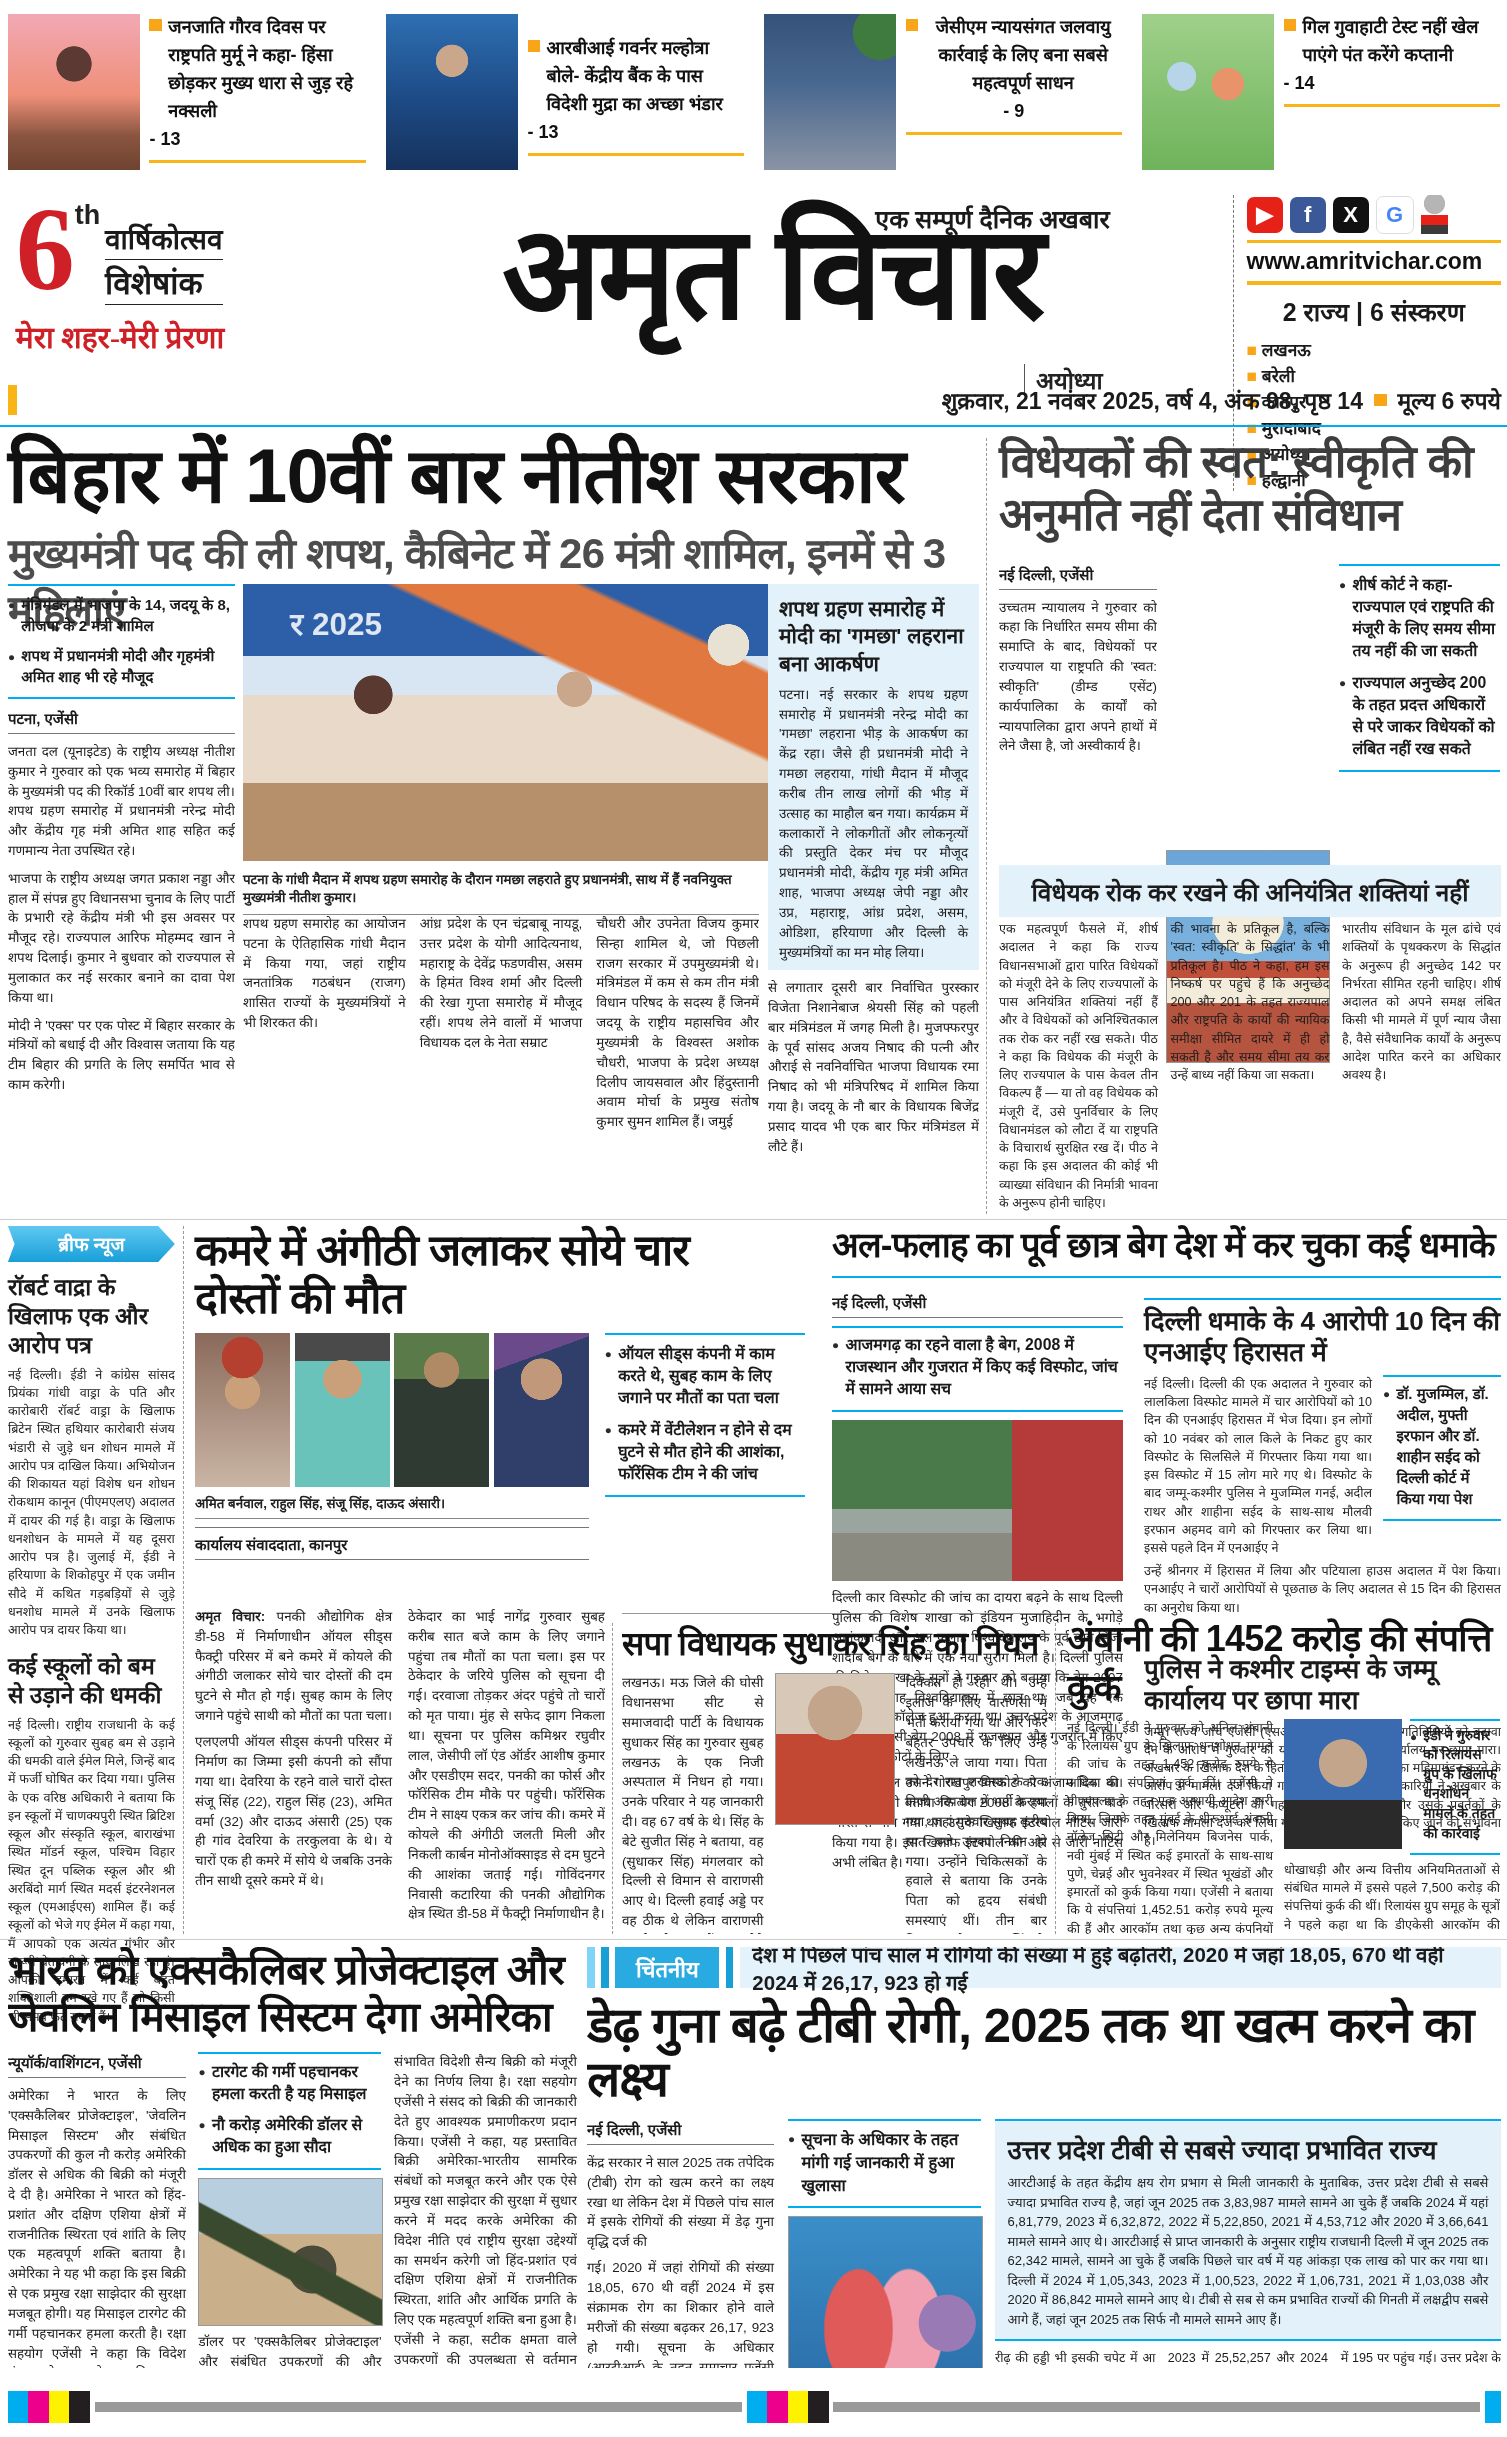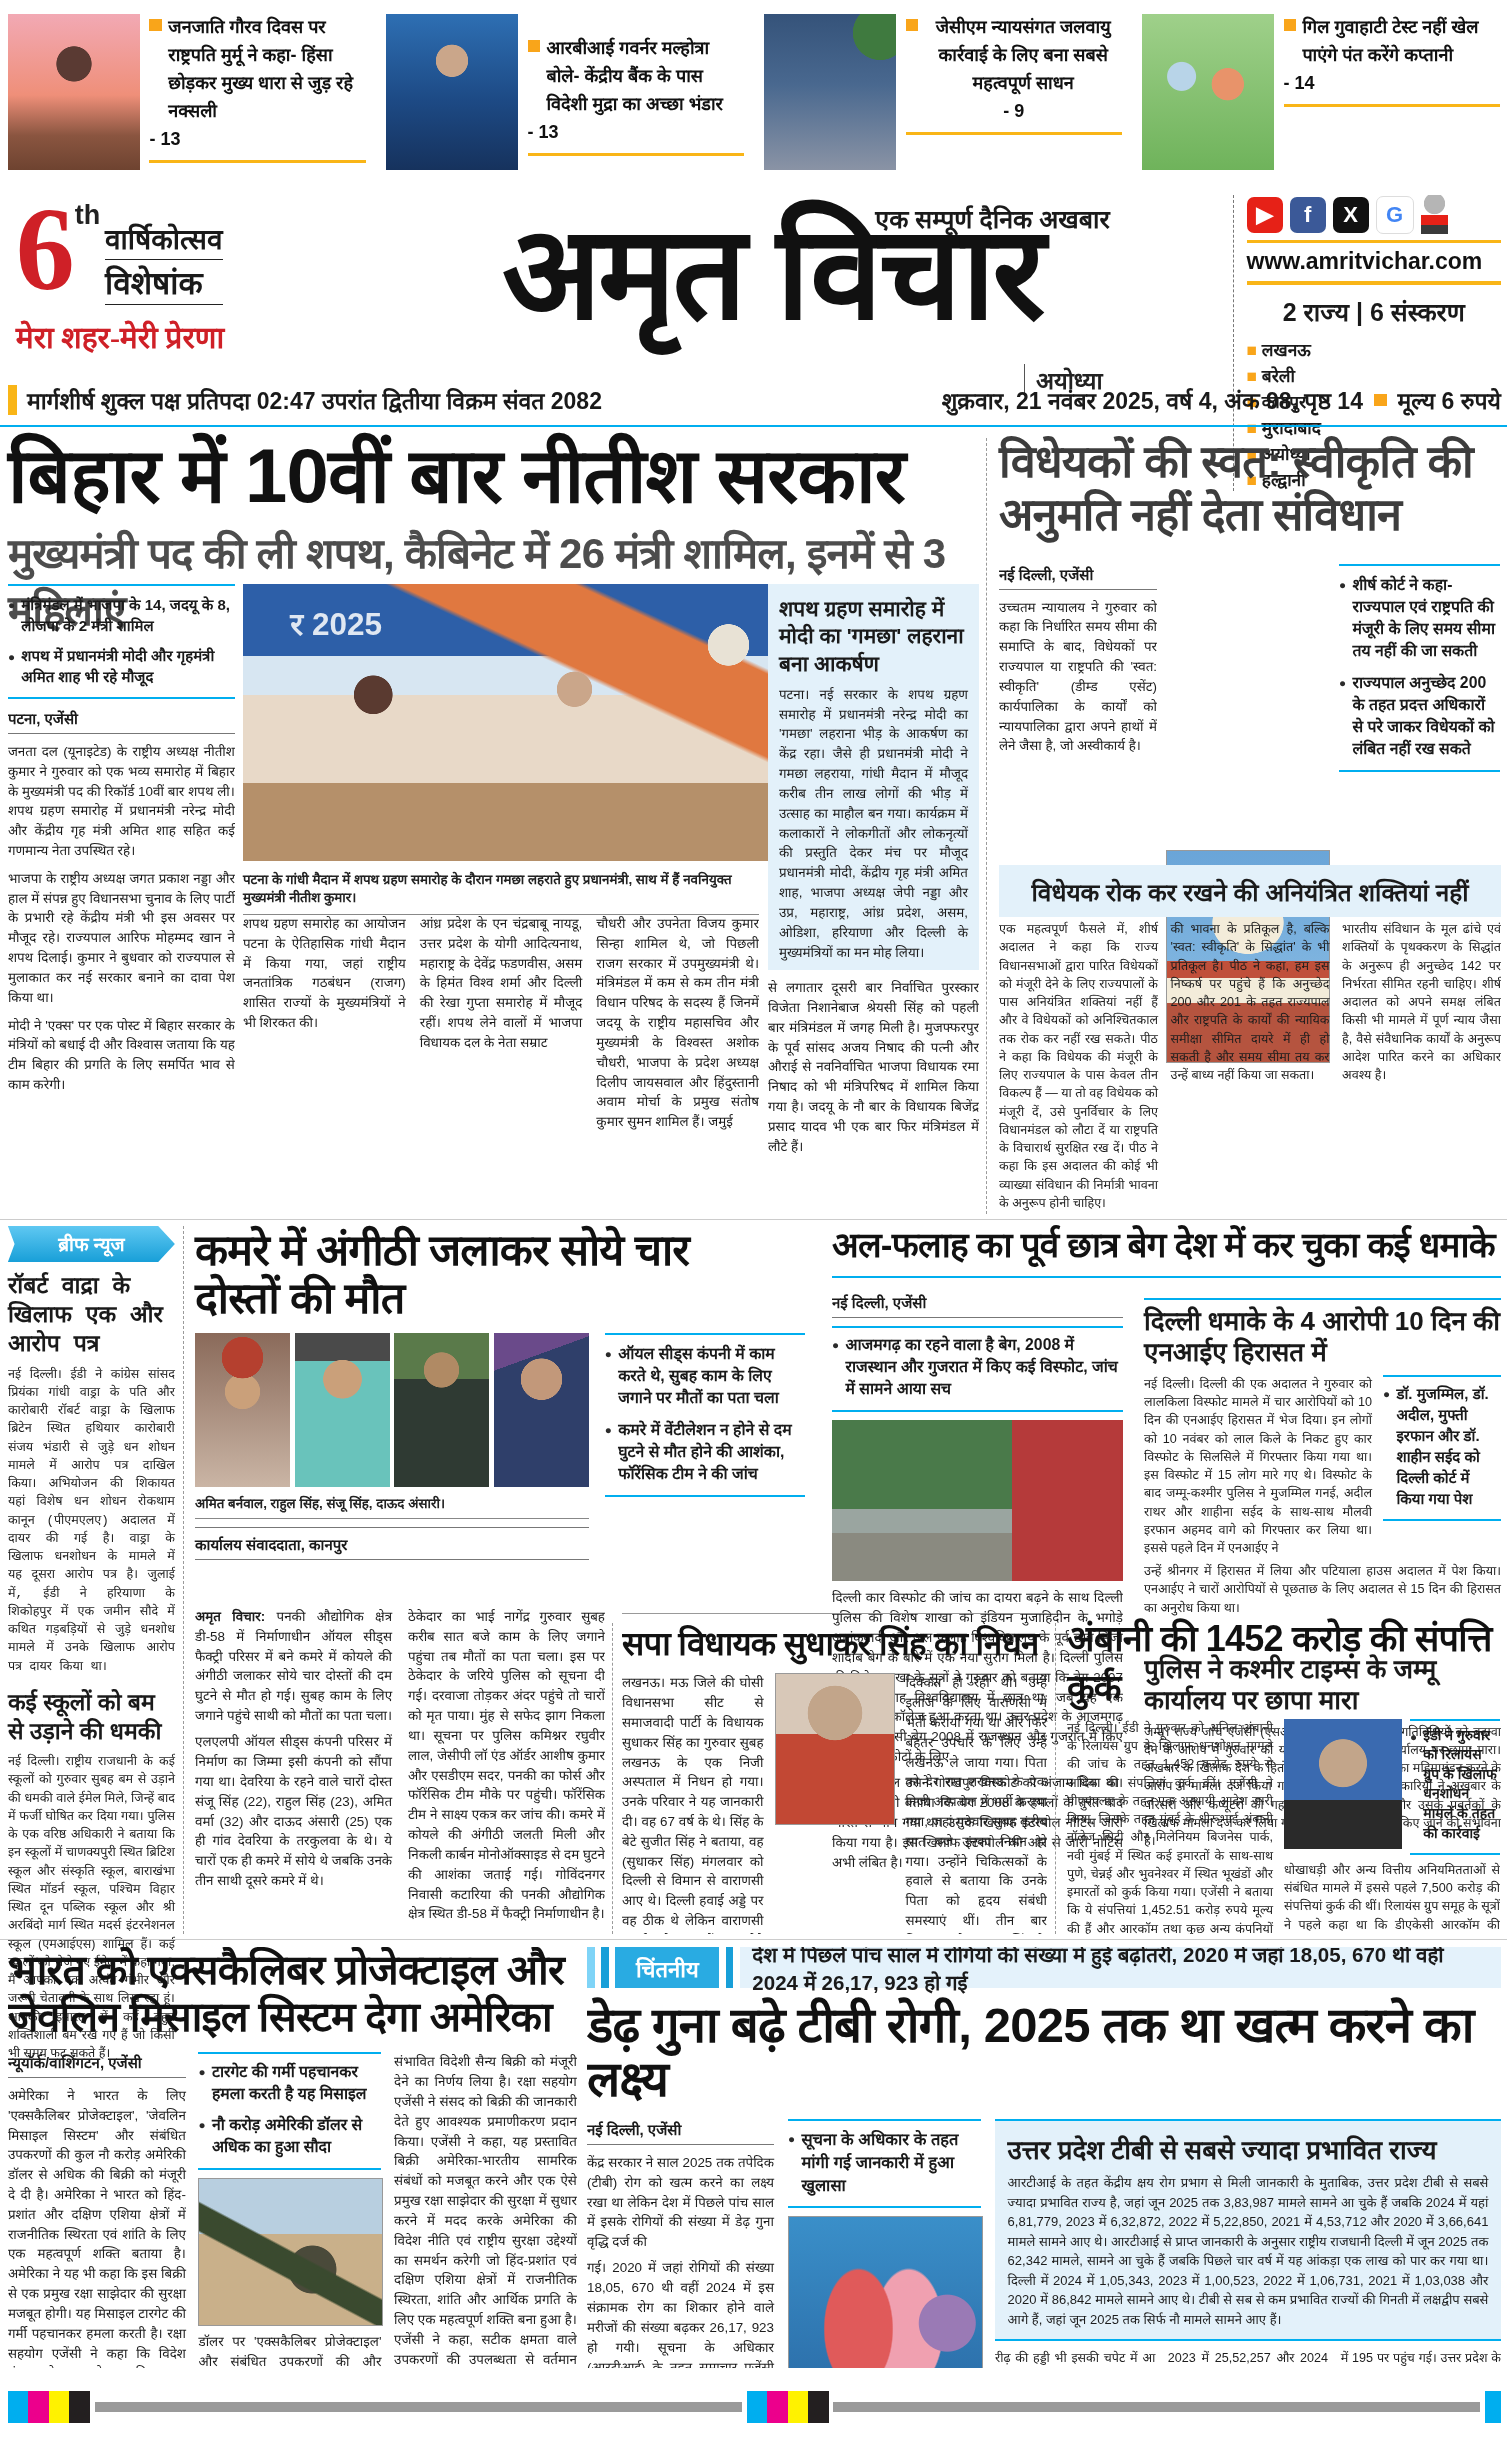--- a/index.html
+++ b/index.html
@@ -120,21 +120,20 @@
     <div><span style="color:#f9a51a;">■</span> <span>बरेली</span></div>
     <div><span style="color:#f9a51a;">■</span> <span>कानपुर</span></div>
     <div><span style="color:#f9a51a;">■</span> <span>मुरादाबाद</span></div>
     <div><span style="color:#f9a51a;">■</span> <span>अयोध्या</span></div>
     <div><span style="color:#f9a51a;">■</span> <span>हल्द्वानी</span></div>
   </div>
 </div>
 
 <div class="abs" style="left:7.9px;top:384px;width:1493px;display:flex;align-items:center;">
   <span style="width:9.5px;height:30px;background:#f9b517;margin-right:9.5px;"></span>
-  <span style="font-size:23px;font-weight:bold;">मार्गशीर्ष शुक्ल पक्ष प्रतिपदा 02:47 उपरांत द्वितीया विक्रम संवत 2082</span>
   <span style="flex:1;"></span>
   <span style="font-size:23px;font-weight:bold;">शुक्रवार, 21 नवंबर 2025, वर्ष 4, अंक 98, पृष्ठ 14</span>
   <span style="width:12.6px;height:12.6px;background:#f9a51a;margin:0 11px;"></span>
   <span style="font-size:23px;font-weight:bold;">मूल्य 6 रुपये</span>
 </div>
 <div class="abs" style="left:0;top:425px;width:1508px;border-top:2.4px solid #00aeef;"></div>
 
 <div class="abs" style="left:7.9px;top:435px;width:973px;">
   <div class="hl" style="font-size:76px;line-height:1.08;">बिहार में 10वीं बार नीतीश सरकार</div>
   <div style="font-size:42px;font-weight:bold;color:#4d4d4d;margin-top:6px;letter-spacing:-0.8px;">मुख्यमंत्री पद की ली शपथ, कैबिनेट में 26 मंत्री शामिल, इनमें से 3 महिलाएं</div>
@@ -214,21 +213,21 @@
   <p class="body-s jtext mini-col" style="margin:0;">की भावना के प्रतिकूल है, बल्कि 'स्वत: स्वीकृति' के सिद्धांत' के भी प्रतिकूल है। पीठ ने कहा, हम इस निष्कर्ष पर पहुंचे हैं कि अनुच्छेद 200 और 201 के तहत राज्यपाल और राष्ट्रपति के कार्यों की न्यायिक समीक्षा सीमित दायरे में ही हो सकती है और समय सीमा तय कर उन्हें बाध्य नहीं किया जा सकता।</p>
   <p class="body-s jtext mini-col" style="margin:0;">भारतीय संविधान के मूल ढांचे एवं शक्तियों के पृथक्करण के सिद्धांत के अनुरूप ही अनुच्छेद 142 पर निर्भरता सीमित रहनी चाहिए। शीर्ष अदालत को अपने समक्ष लंबित किसी भी मामले में पूर्ण न्याय जैसा है, वैसे संवैधानिक कार्यों के अनुरूप आदेश पारित करने का अधिकार अवश्य है।</p>
 </div>
 
 <div class="abs" style="left:0;top:1219px;width:1508px;border-top:0.8px solid #ccc;"></div>
 
 <div class="abs" style="left:7.9px;top:1226px;width:167px;">
   <div style="height:36px;background:linear-gradient(180deg,#5fc8f2,#189fd8);clip-path:polygon(0 0,90% 0,100% 50%,90% 100%,0 100%,4% 50%);display:flex;align-items:center;justify-content:center;">
     <span style="color:#fff;font-weight:bold;font-size:19px;">ब्रीफ न्यूज</span>
   </div>
-  <div style="margin-top:11px;font-family:Liberation Mono, monospace;">
+  <div style="margin-top:11px;">
     <div style="font-size:23px;font-weight:bold;line-height:1.25;margin-bottom:6.3px;">रॉबर्ट वाद्रा के खिलाफ एक और आरोप पत्र</div>
     <p class="body-s jtext" style="margin:0;">नई दिल्ली। ईडी ने कांग्रेस सांसद प्रियंका गांधी वाड्रा के पति और कारोबारी रॉबर्ट वाड्रा के खिलाफ ब्रिटेन स्थित हथियार कारोबारी संजय भंडारी से जुड़े धन शोधन मामले में आरोप पत्र दाखिल किया। अभियोजन की शिकायत यहां विशेष धन शोधन रोकथाम कानून (पीएमएलए) अदालत में दायर की गई है। वाड्रा के खिलाफ धनशोधन के मामले में यह दूसरा आरोप पत्र है। जुलाई में, ईडी ने हरियाणा के शिकोहपुर में एक जमीन सौदे में कथित गड़बड़ियों से जुड़े धनशोध मामले में उनके खिलाफ आरोप पत्र दायर किया था।</p>
   </div>
   <div style="margin-top:12.6px;">
     <div style="font-size:23px;font-weight:bold;line-height:1.25;margin-bottom:6.3px;">कई स्कूलों को बम से उड़ाने की धमकी</div>
     <p class="body-s jtext" style="margin:0;">नई दिल्ली। राष्ट्रीय राजधानी के कई स्कूलों को गुरुवार सुबह बम से उड़ाने की धमकी वाले ईमेल मिले, जिन्हें बाद में फर्जी घोषित कर दिया गया। पुलिस के एक वरिष्ठ अधिकारी ने बताया कि इन स्कूलों में चाणक्यपुरी स्थित ब्रिटिश स्कूल और संस्कृति स्कूल, बाराखंभा स्थित मॉडर्न स्कूल, पश्चिम विहार स्थित दून पब्लिक स्कूल और श्री अरबिंदो मार्ग स्थित मदर्स इंटरनेशनल स्कूल (एमआईएस) शामिल हैं। कई स्कूलों को भेजे गए ईमेल में कहा गया, मैं आपको एक अत्यंत गंभीर और जरूरी चेतावनी के साथ लिख रहा हूं। आपकी इमारत में कई बहुत शक्तिशाली बम रखे गए हैं जो किसी भी समय फट सकते हैं।</p>
   </div>
 </div>
 <div class="abs dashv" style="left:183px;top:1226px;height:708px;"></div>
 

